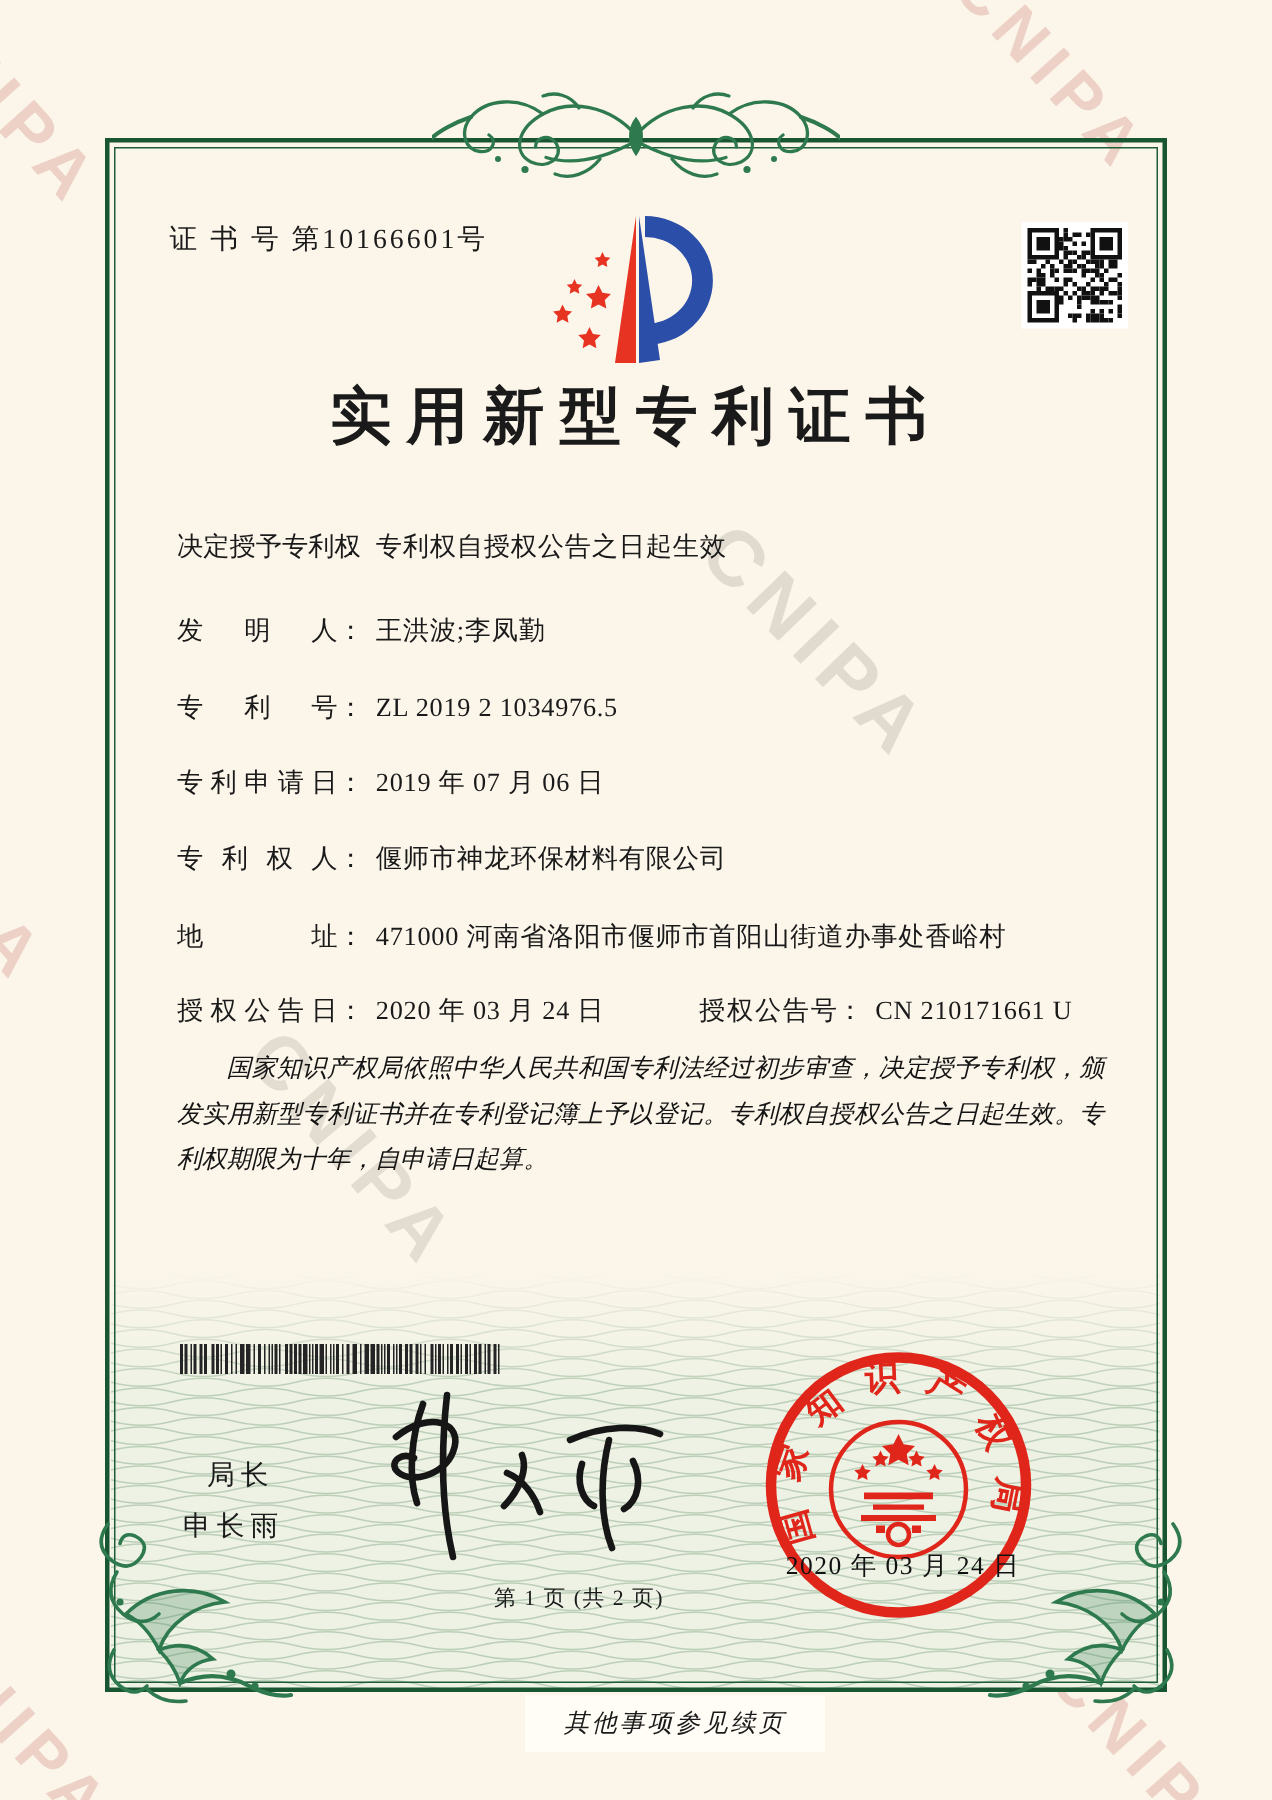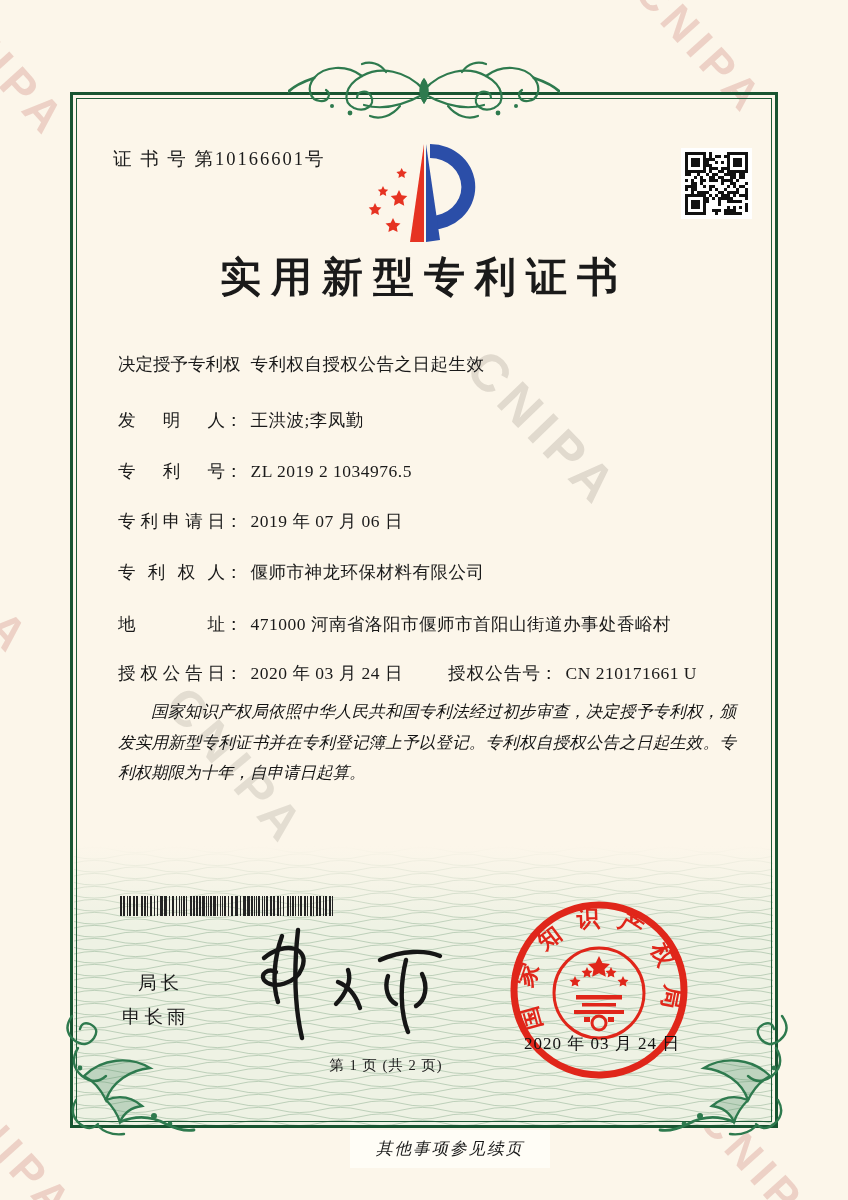--- a/index.html
+++ b/index.html
@@ -41,21 +41,21 @@
   .cert-no{position:absolute;left:113px;top:146px;font-size:18.5px;letter-spacing:2px;z-index:10;}
   .logo{position:absolute;left:360px;top:140px;z-index:10;}
   .qr{position:absolute;left:681px;top:148px;width:71px;height:71px;background:#fff;z-index:10;padding:0;}
   .doc-title{position:absolute;left:0;top:250px;width:100%;text-align:center;
     font-size:41px;font-weight:bold;letter-spacing:10px;z-index:10;}
   
   .field-row{position:absolute;left:118px;font-size:17.5px;z-index:10;white-space:nowrap;}
   .flabel{display:inline-block;width:107px;text-align:justify;text-align-last:justify;vertical-align:bottom;}
   .fcolon{display:inline-block;margin-right:8px;}
   .fvalue{letter-spacing:.5px;}
-  .fpair2{position:absolute;left:330px;top:0;white-space:nowrap;}
+  .fpair2{position:absolute;left:348px;top:0;white-space:nowrap;}
   .fpair2 .flabel{width:92px;}
   
   .body-text{position:absolute;left:118px;top:697px;width:618px;z-index:10;
     font-style:italic;font-size:16.5px;line-height:30.5px;color:#141414;}
   .body-text p{margin:0;text-indent:2em;text-align:justify;}
   
   .barcode{position:absolute;left:120px;top:896px;z-index:10;}
   .sig-title{position:absolute;left:122px;top:970px;font-size:18.5px;letter-spacing:4px;z-index:10;margin-left:16px;}
   .sig-name{position:absolute;left:122px;top:1004px;font-size:18.5px;letter-spacing:4px;z-index:10;}
   .signature{position:absolute;left:252px;top:924px;z-index:10;}

